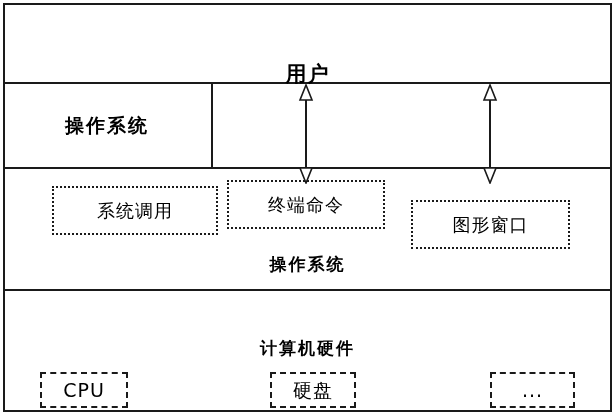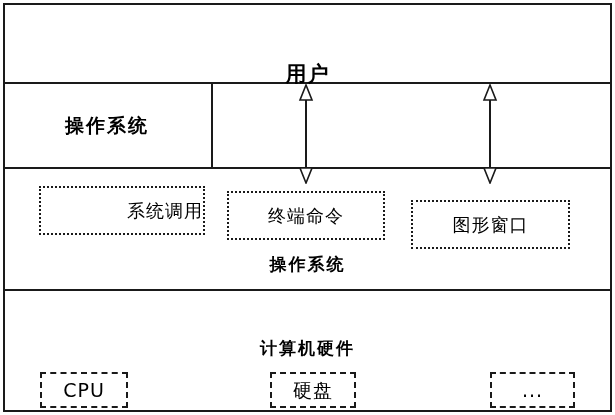--- a/index.html
+++ b/index.html
@@ -117,22 +117,22 @@
     align-items: center;
     justify-content: center;
     background: transparent;
   }
   .dotbox .txt {
     font-size: 18px;
     color: #000;
     letter-spacing: 1px;
     line-height: 1;
   }
-  .os-b0 { left: 39px;  top: 186px; width: 166px; height: 49px; justify-content: flex-end; }
-  .os-b1 { left: 227px; top: 191px; width: 158px; height: 49px; }
+  .os-b0 { left: 52px;  top: 186px; width: 166px; height: 49px; }
+  .os-b1 { left: 227px; top: 180px; width: 158px; height: 49px; }
   .os-b2 { left: 411px; top: 200px; width: 159px; height: 49px; }
 
   
   .dashbox {
     position: absolute;
     top: 372px;
     height: 36px;
     border: 2px dashed #1a1a1a;
     box-sizing: border-box;
     display: flex;

